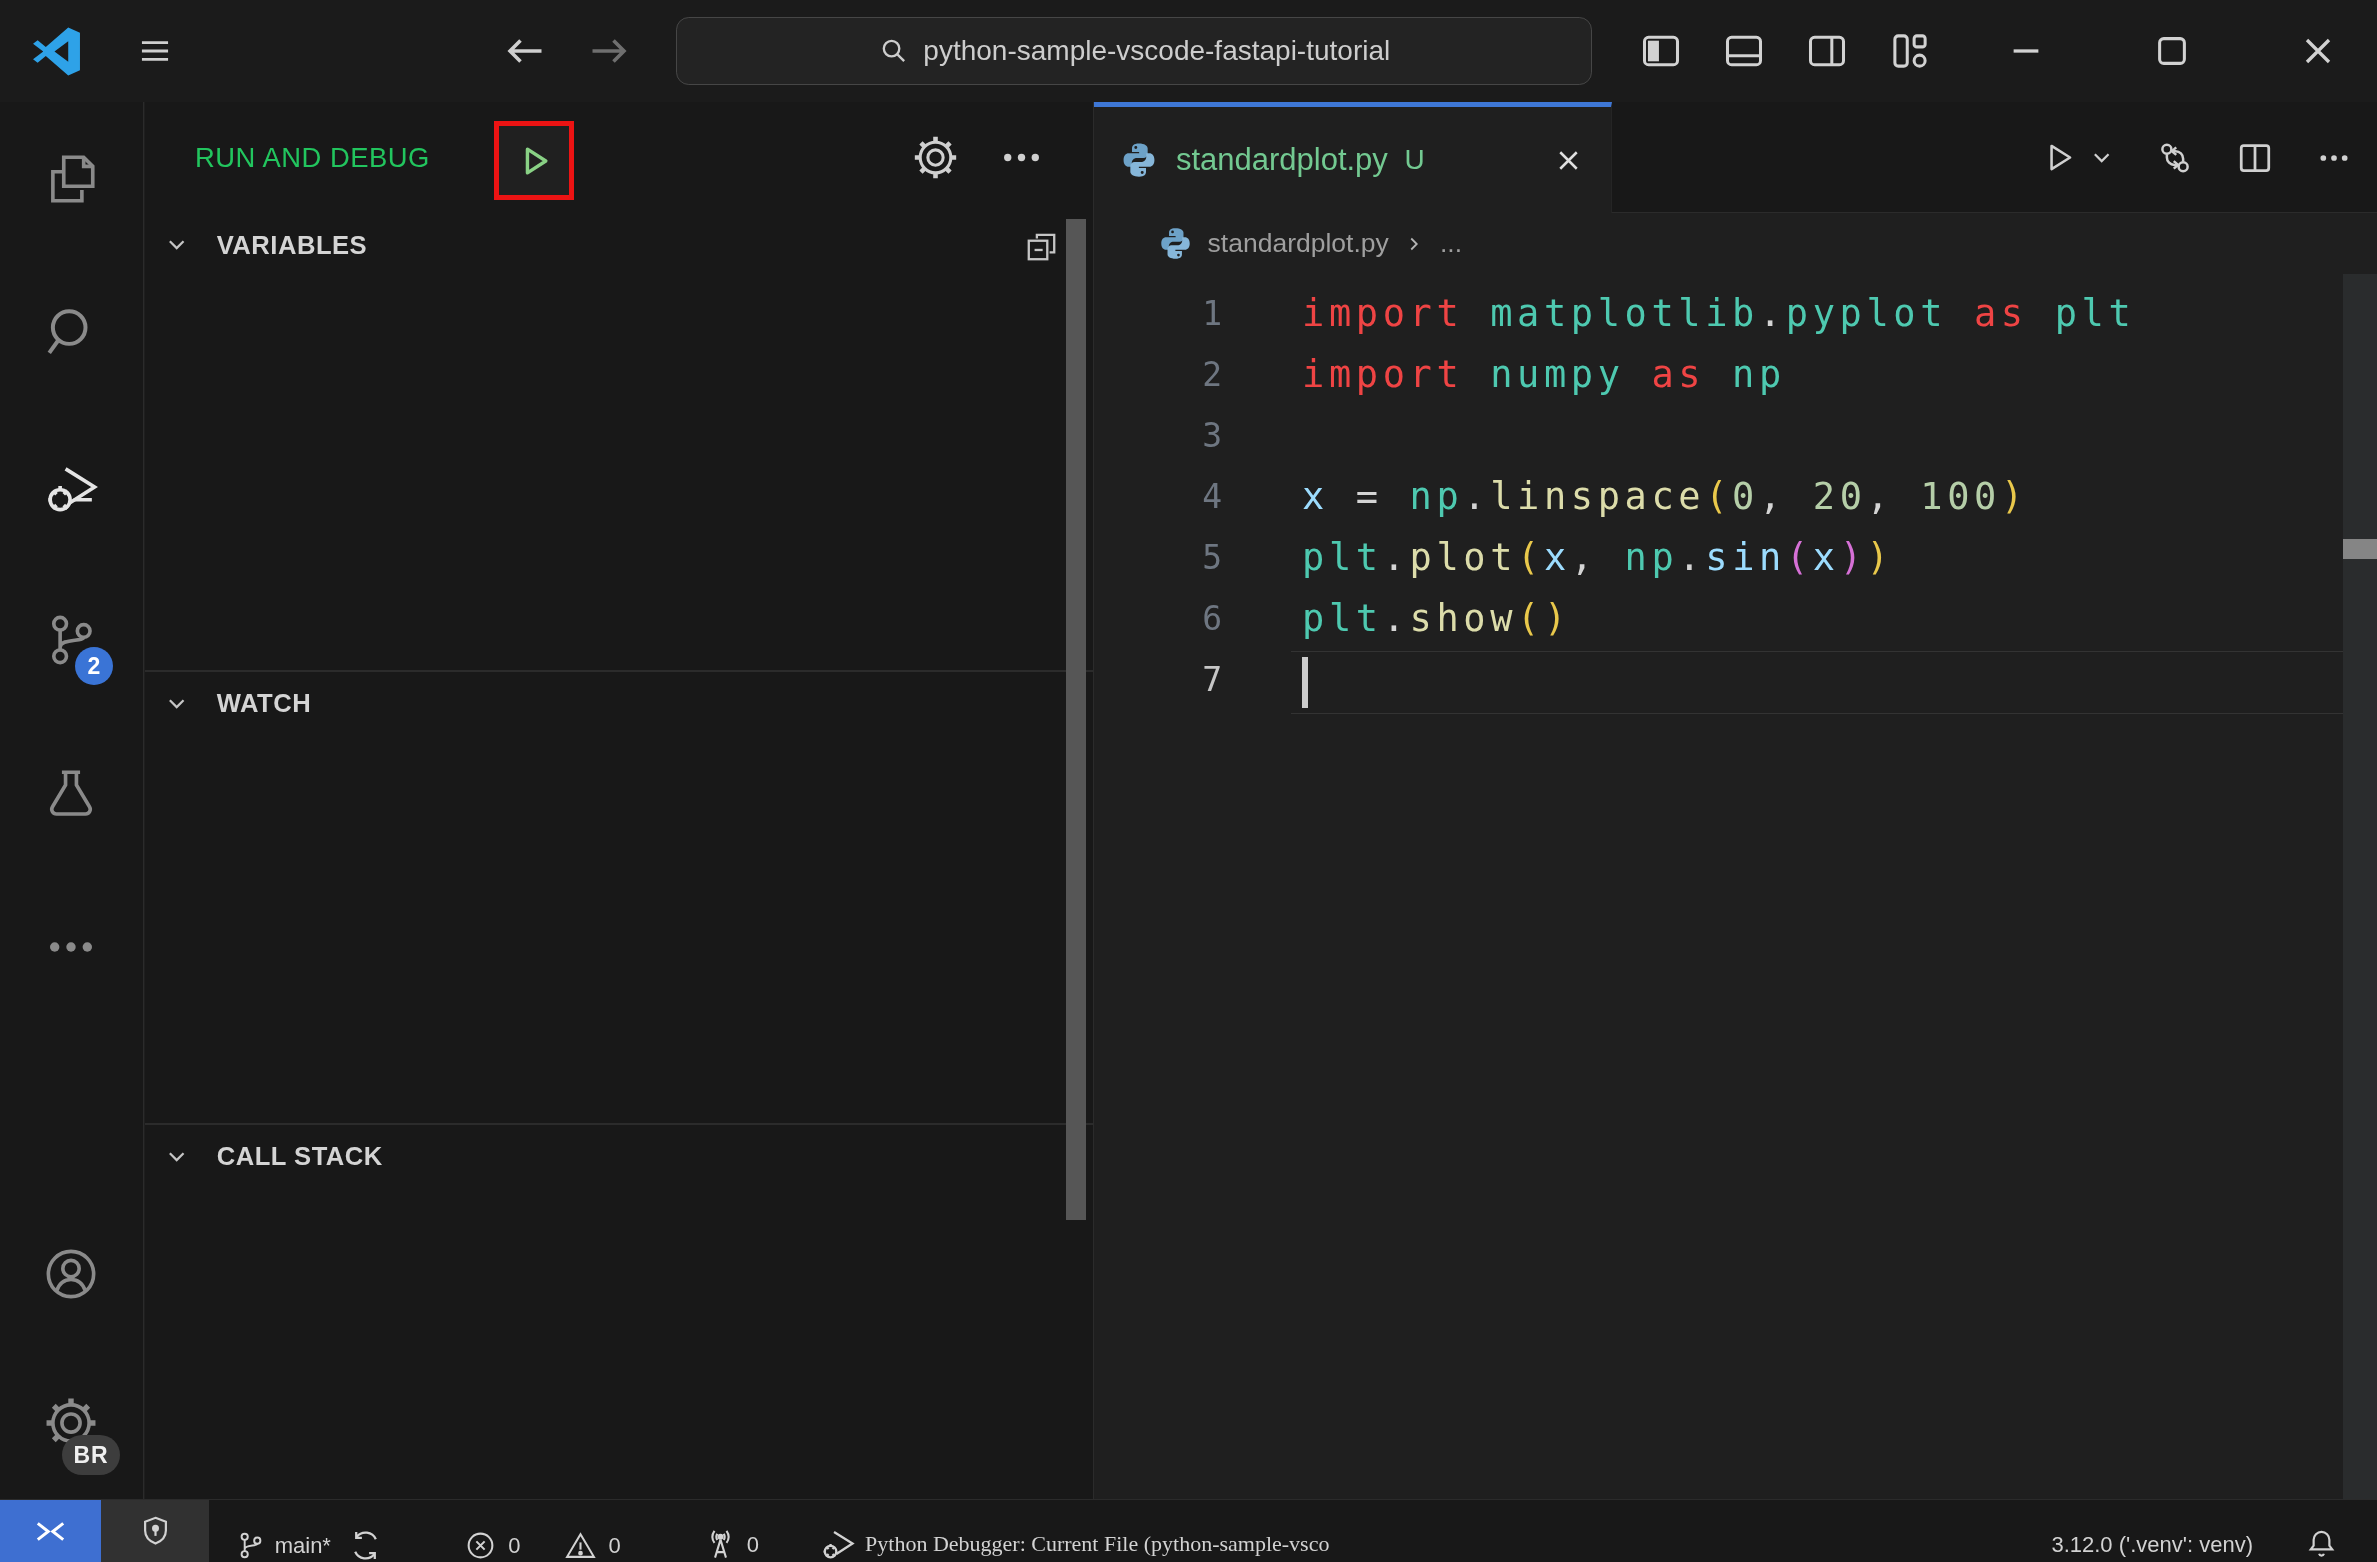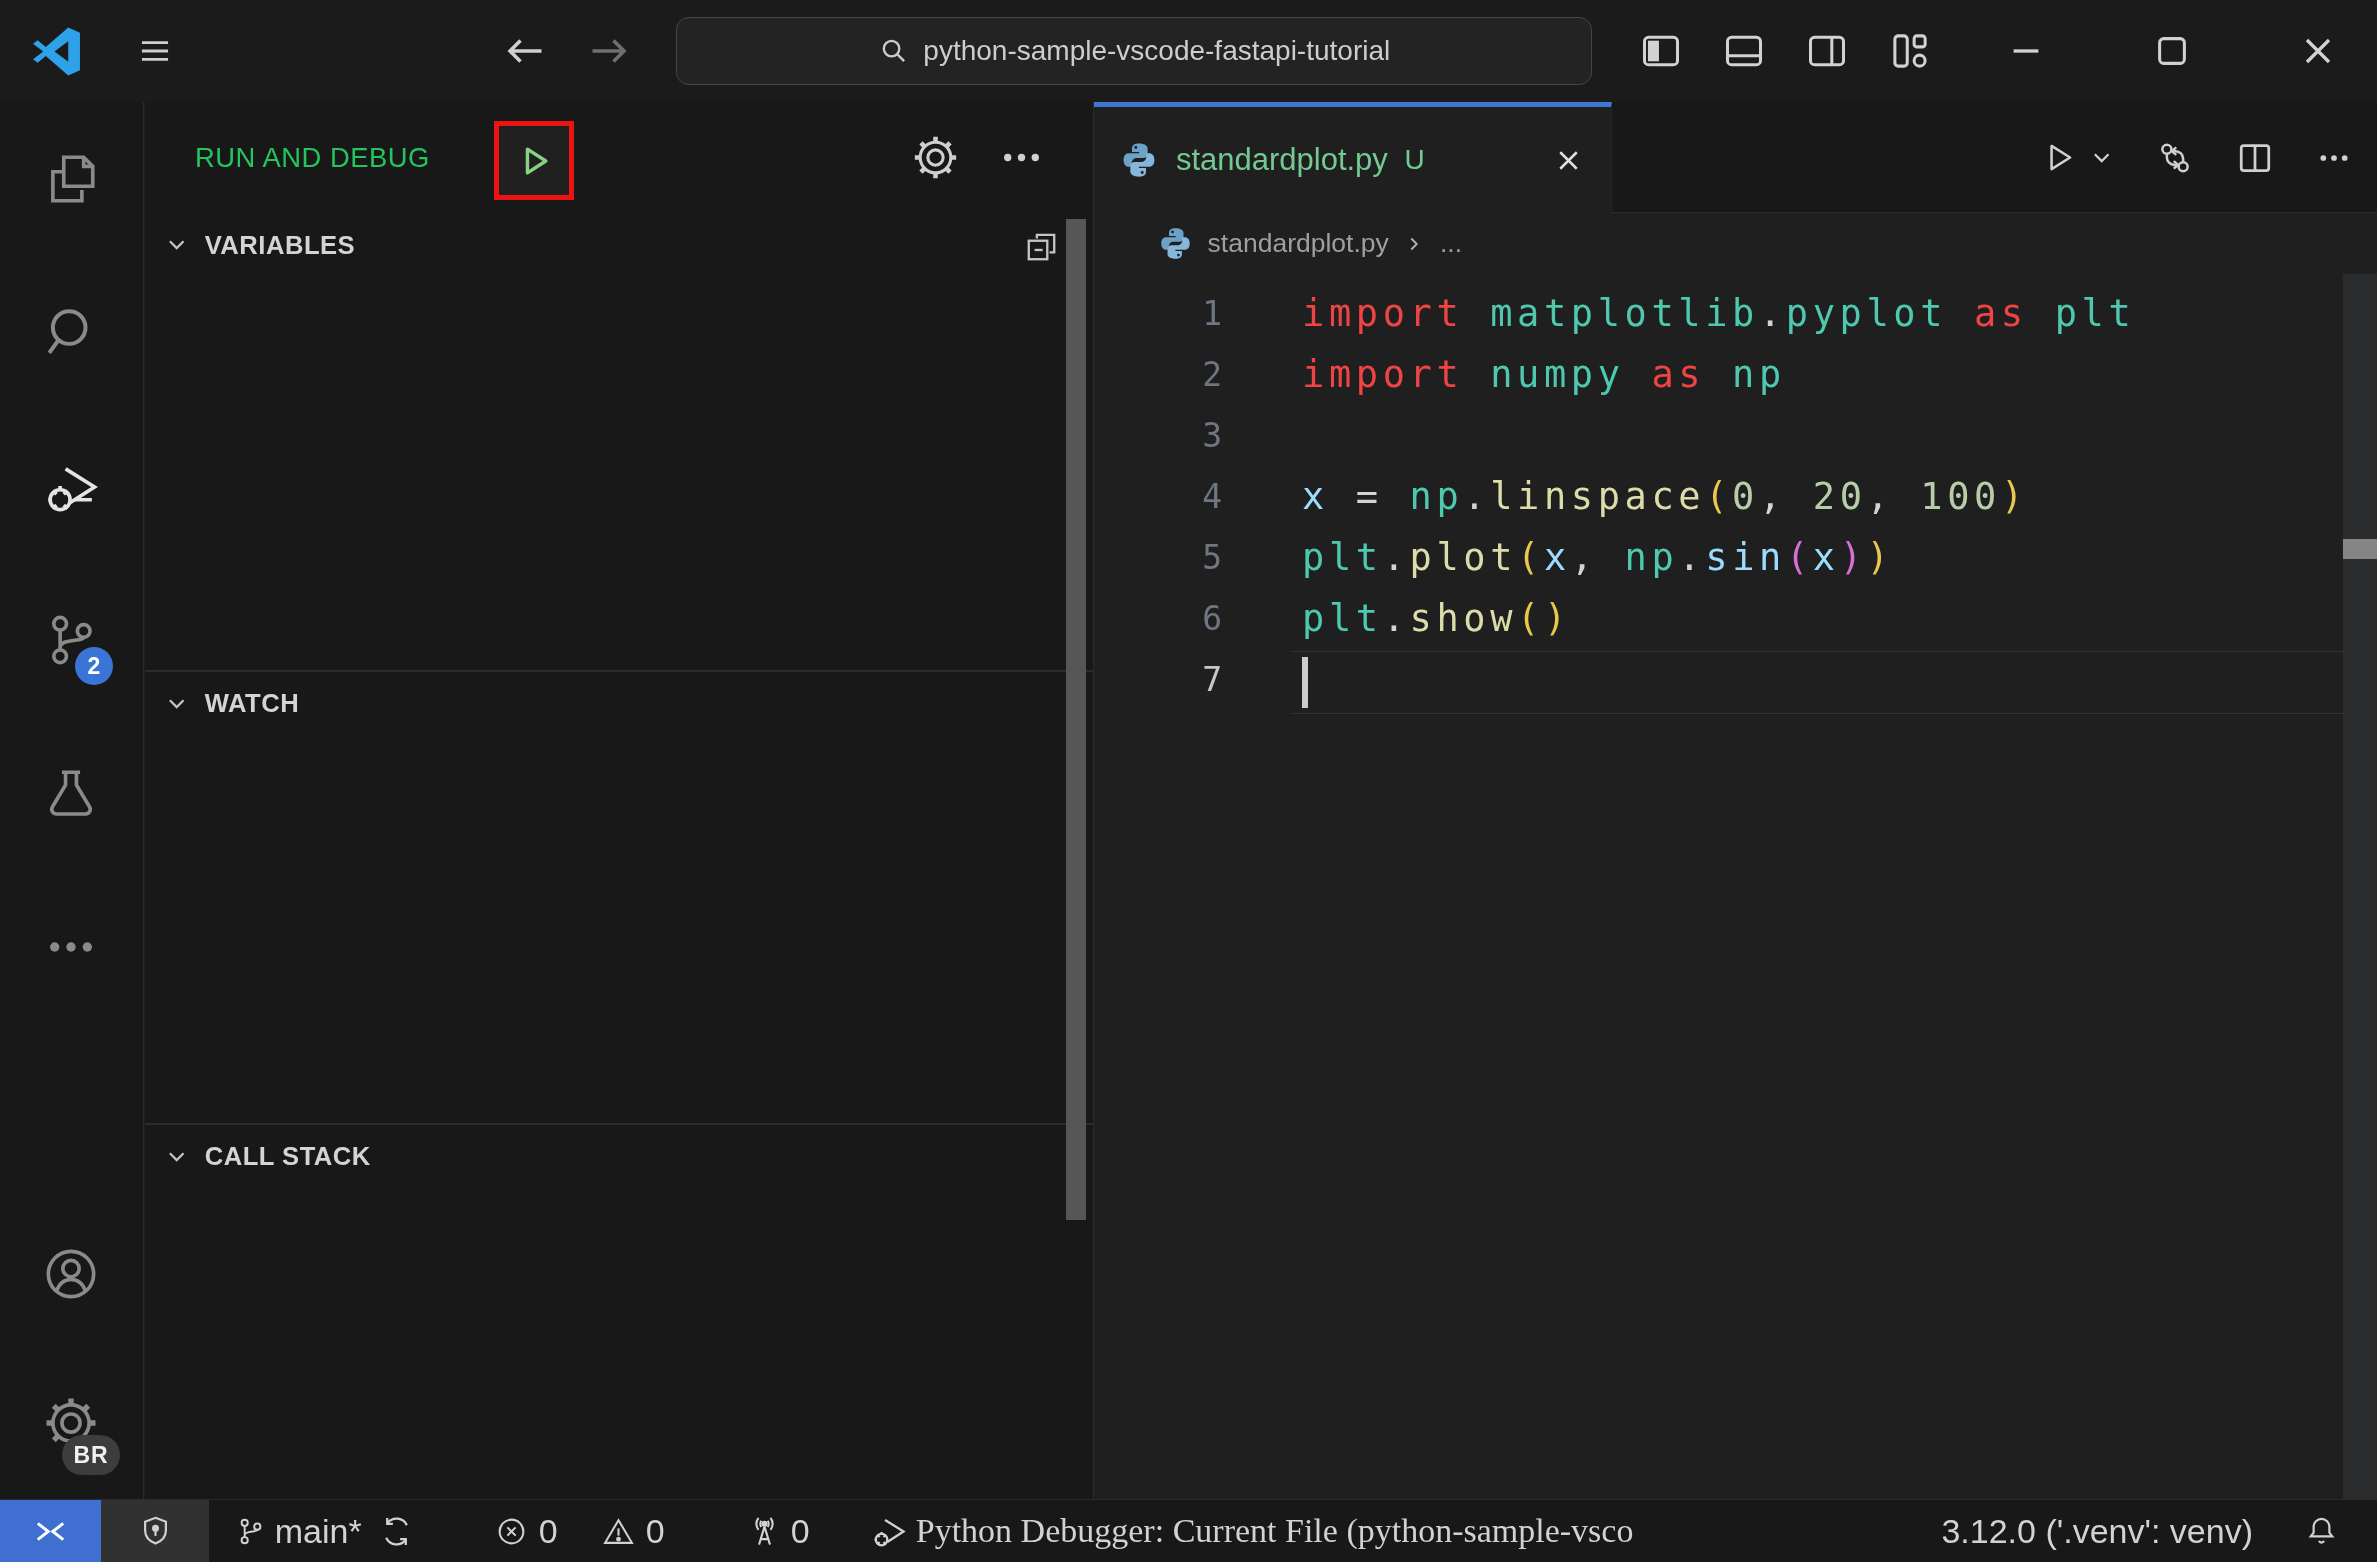--- a/index.html
+++ b/index.html
@@ -43,21 +43,21 @@
   .rd-title { position:absolute; left:50px; top:0; height:111px; display:flex; align-items:center;
     font-size:27.4px; color:#22c55e; letter-spacing:0.5px; }
   .play-highlight { position:absolute; left:349px; top:19px; width:80px; height:79px;
     border:5.5px solid var(--highlight-red,#ec1313); display:flex; align-items:center; justify-content:center; background:#202020; }
   .config-dd { position:absolute; left:431px; top:19px; width:311px; height:79px; background:#313131;
     display:flex; align-items:center; padding:0 18.3px 0 22px; font-size:28px; color:#cccccc; }
   .config-dd .dd-label { flex:1; white-space:nowrap; overflow:hidden; }
   .tb-action { position:absolute; top:31px; width:49px; height:49px; color:#cfcfcf; }
   .a-gear { left:766px; } .a-more { left:852px; }
 
-  .section-header { position:relative; height:64px; display:flex; align-items:center; padding-left:18.3px; gap:14px; }
+  .section-header { position:relative; height:64px; display:flex; align-items:center; padding-left:18.3px; gap:26px; }
   .section-header .chev { width:27.4px; height:27.4px; color:#c5c5c5; }
   .section-label { font-size:25.6px; font-weight:700; color:#d4d4d4; letter-spacing:0.5px; }
   .section-body { background:#181818; }
   .divider-h { height:1.8px; background:#2b2b2b; }
   .collapse-btn { position:absolute; right:33px; top:14.6px; width:37px; height:37px; color:#c5c5c5; }
   .sidebar-scrollbar { position:absolute; left:921px; top:117px; width:20px; height:1001px; background:#565656; }
 
   
   .editor-group { position:absolute; left:1093px; top:102px; width:1284px; height:1397px;
     background:#1f1f1f; border-left:1.8px solid #2b2b2b; }
@@ -84,21 +84,21 @@
   .tk-kw{color:#ef4444}.tk-mod{color:#4EC9B0}.tk-fn{color:#DCDCAA}.tk-var{color:#9CDCFE}
   .tk-num{color:#B5CEA8}.tk-pun{color:#D4D4D4}.tk-b1{color:#E9C84B}.tk-b2{color:#D670D6}
   .current-line { position:absolute; left:197px; right:34px; top:377px; height:63px;
     border-top:1.8px solid #333333; border-bottom:1.8px solid #333333; }
   .cursor { position:absolute; left:208px; top:383px; width:5.5px; height:51px; background:#cccccc; }
   .overview-ruler { position:absolute; right:0; top:172px; bottom:0; width:34px; background:#2a2c2d; }
   .ruler-slider { position:absolute; left:0; top:265px; width:34px; height:20px; background:#858585; }
 
   
   .statusbar { position:absolute; left:0; bottom:0; width:2377px; height:63px; background:#181818;
-    border-top:1.8px solid #2b2b2b; display:flex; align-items:center; font-size:34px; color:#d2d2d2; }
+    border-top:1.8px solid #2b2b2b; display:flex; align-items:flex-end; font-size:22px; color:#d2d2d2; }
   .sb-remote { width:101px; height:100%; background:var(--remote-blue,#3e6fd1); color:#fff;
     display:flex; align-items:center; justify-content:center; flex:none; }
   .sb-trust { width:108px; height:100%; background:#313131;
     display:flex; align-items:center; justify-content:center; flex:none; }
   .sb-item { display:flex; align-items:center; gap:9.1px; white-space:nowrap; }
   .sb-branch { margin-left:25.6px; }
   .sb-problems { margin-left:82px; gap:11px; }
   .sb-ports { margin-left:82px; }
   .sb-debug { margin-left:60px; max-width:900px; overflow:hidden;font-family:Liberation Serif, serif; }
   .sb-right { margin-left:auto; display:flex; align-items:center; gap:51px; padding-right:38px; }

